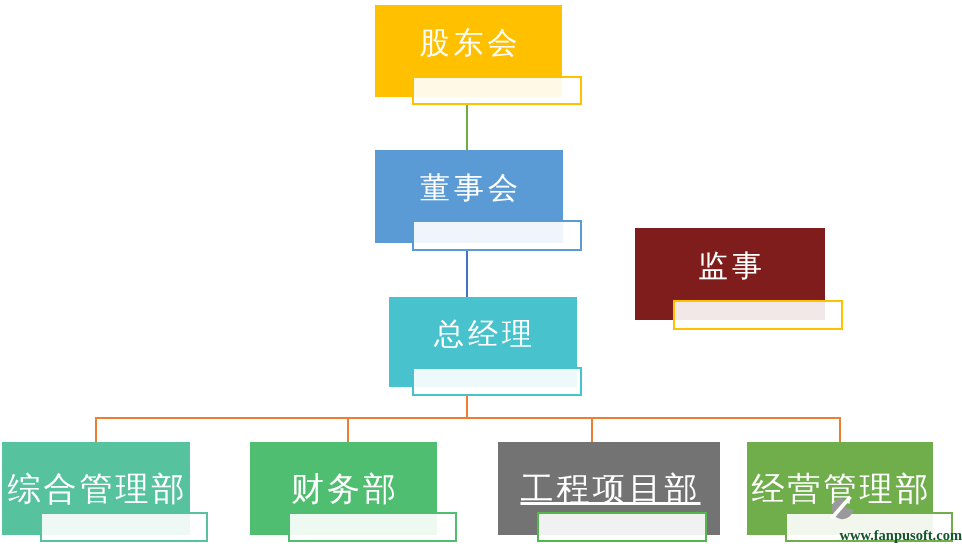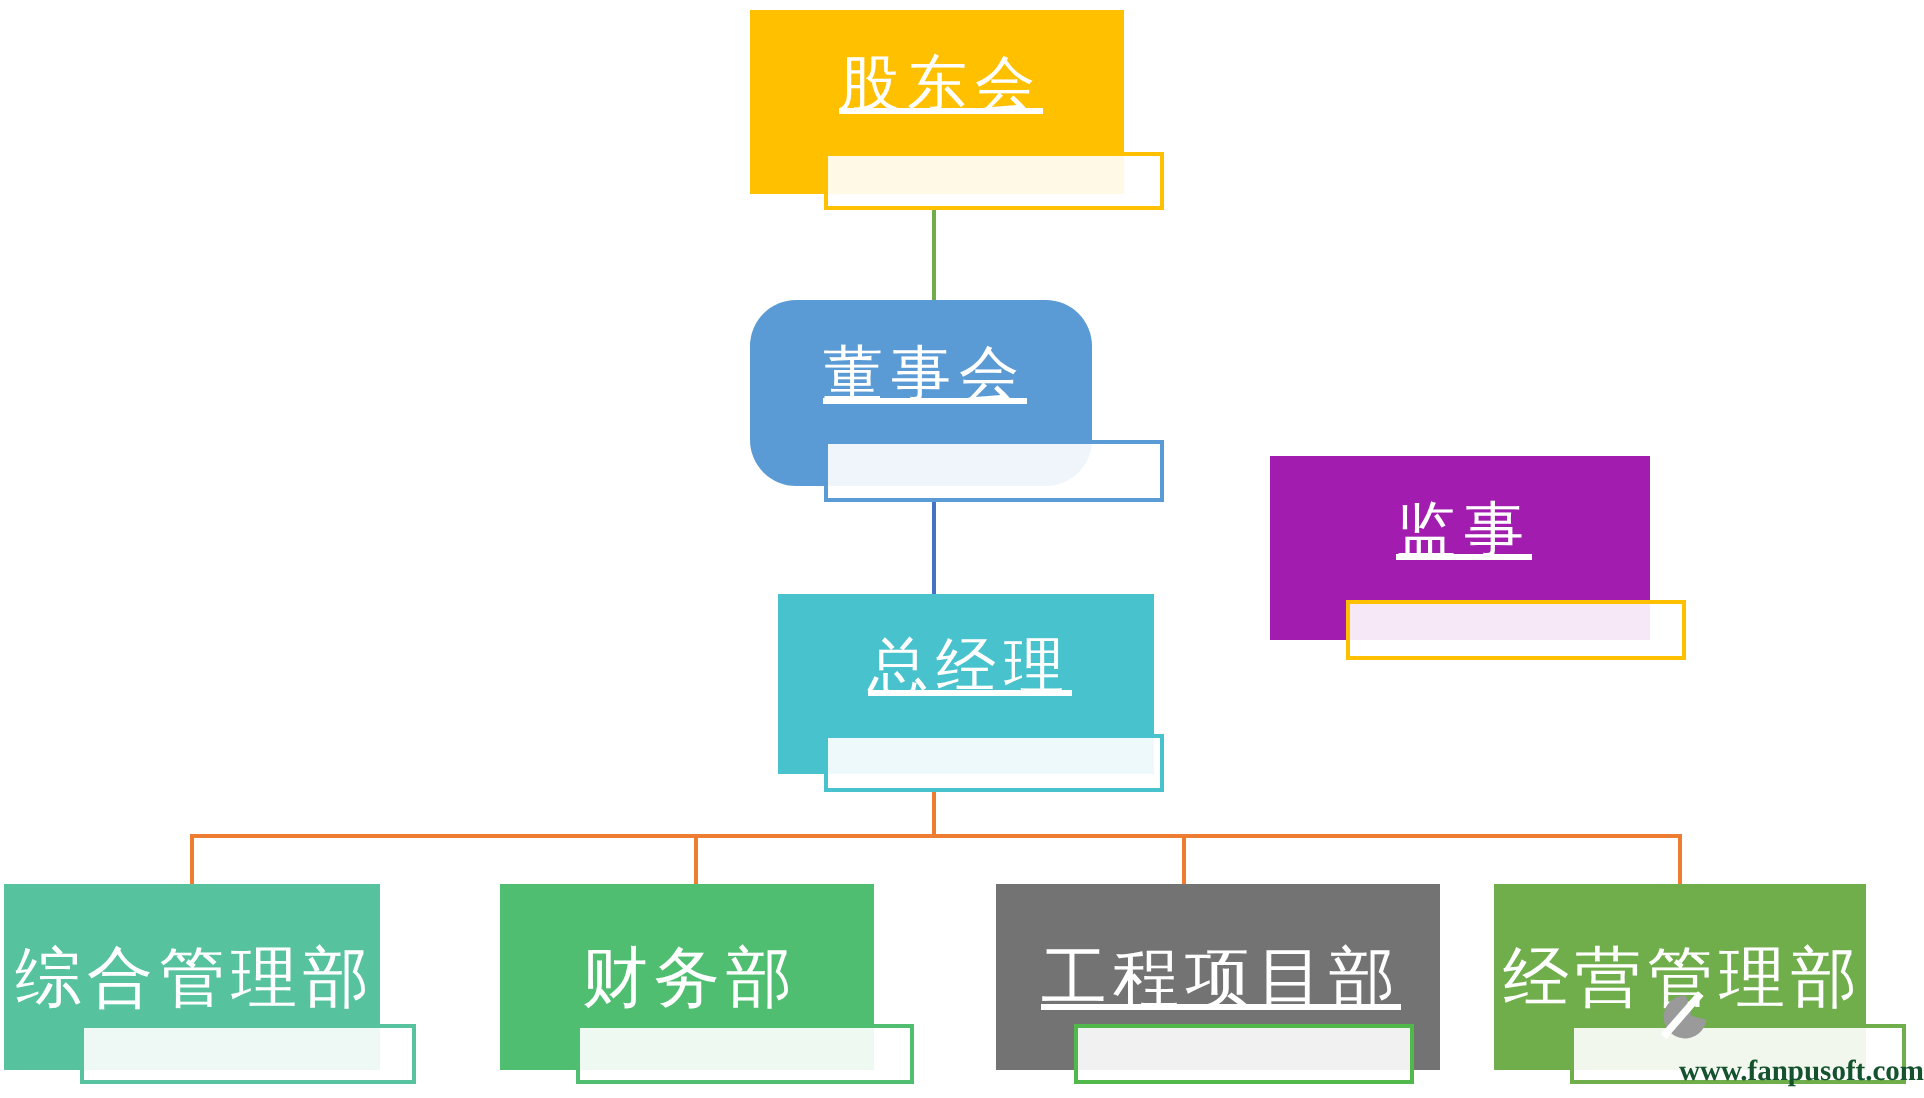--- a/index.html
+++ b/index.html
@@ -26,21 +26,20 @@
   }
   .node-box .lbl {
     white-space: nowrap;
     line-height: 1;
   }
   .tier-top {
     font-size: 30px;
     letter-spacing: 4px;
     padding-left: 4px;   
     padding-bottom: 17px; 
-    text-decoration: underline;
   }
   .tier-bottom {
     font-size: 33px;
     letter-spacing: 3px;
     padding-left: 3px;
   }
 
   
   .plate {
     position: absolute;
@@ -99,26 +98,26 @@
 
   <div class="line" style="left: 591px; top: 417px; width: 2px; height: 25px; background: rgb(237, 125, 49);"></div>
 
   <div class="line" style="left: 839px; top: 417px; width: 2px; height: 25px; background: rgb(237, 125, 49);"></div>
 
   <div class="node-box tier-top" style="left: 375px; top: 5px; width: 187px; height: 92px; background: rgb(255, 192, 0);">
     <span class="lbl">股东会</span>
   </div>
   <div class="plate" style="left: 412px; top: 76px; width: 170px; height: 29px; border-color: rgb(255, 192, 0);"></div>
 
-  <div class="node-box tier-top" style="left: 375px; top: 150px; width: 171px; height: 93px; background: rgb(91, 155, 213); border-radius: 23px;">
+  <div class="node-box tier-top" style="left: 375px; top: 150px; width: 188px; height: 93px; background: rgb(91, 155, 213);">
     <span class="lbl">董事会</span>
   </div>
   <div class="plate" style="left: 412px; top: 220px; width: 170px; height: 31px; border-color: rgb(91, 155, 213);"></div>
 
-  <div class="node-box tier-top" style="left: 635px; top: 228px; width: 190px; height: 92px; background: #a21caf;">
+  <div class="node-box tier-top" style="left: 635px; top: 228px; width: 190px; height: 92px; background: #7f1d1d;">
     <span class="lbl">监事</span>
   </div>
   <div class="plate" style="left: 673px; top: 300px; width: 170px; height: 30px; border-color: rgb(255, 192, 0);"></div>
 
   <div class="node-box tier-top" style="left: 389px; top: 297px; width: 188px; height: 90px; background: rgb(72, 194, 204);">
     <span class="lbl">总经理</span>
   </div>
   <div class="plate" style="left: 412px; top: 367px; width: 170px; height: 29px; border-color: rgb(72, 194, 204);"></div>
 
   <div class="node-box tier-bottom" style="left: 2px; top: 442px; width: 188px; height: 93px; background: rgb(86, 194, 158);">

